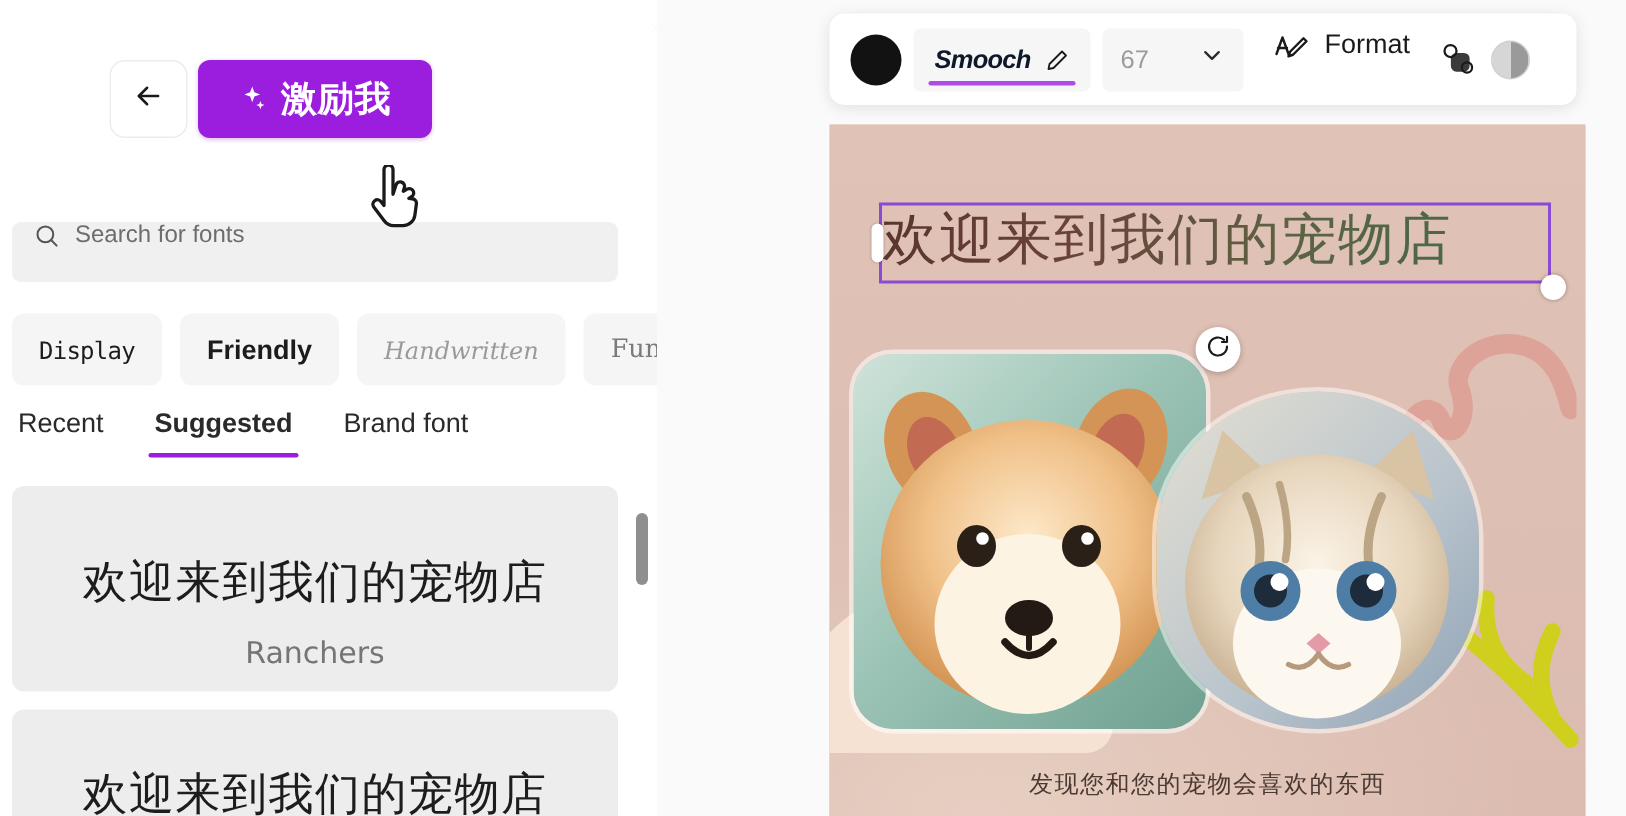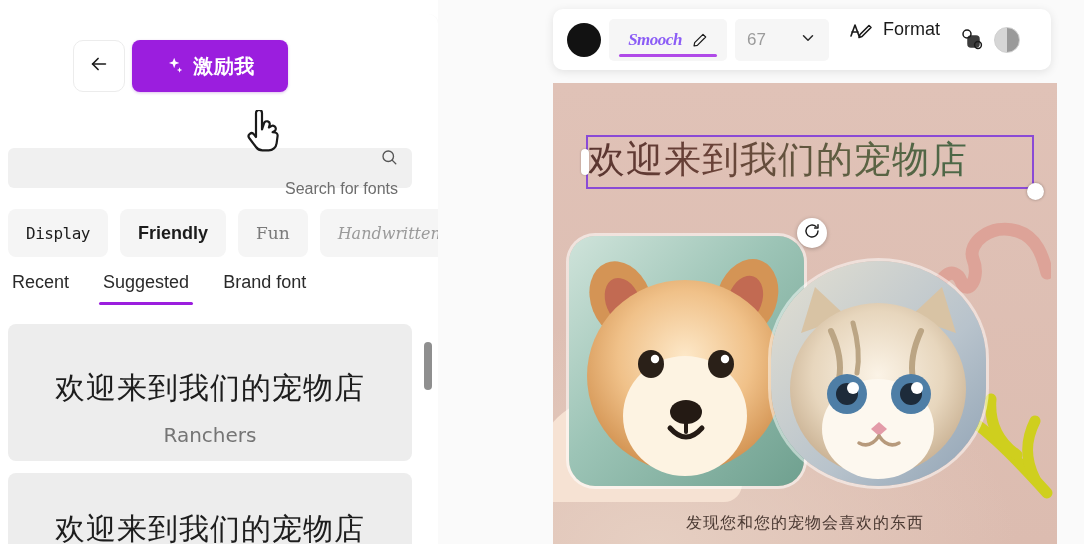--- a/index.html
+++ b/index.html
@@ -34,36 +34,35 @@
   .inspire-btn {
     position: absolute; left: 132px; top: 0;
     width: 156px; height: 52px;
     background: #9b1ede; border-radius: 8px;
     display: flex; align-items: center; justify-content: center; gap: 8px;
     cursor: pointer;
     box-shadow: 0 1px 3px rgba(120,0,180,0.25);
   }
   .inspire-btn .sparkle { width: 20px; height: 20px; flex: none; }
   .inspire-label {
-    color: #ffffff; font-size: 20px; font-weight: 700; letter-spacing: 0.5px;
+    color: #ffffff; font-size: 24px; font-weight: 700; letter-spacing: 0.5px;
   }
 
   .cursor-hand {
     position: absolute; left: 247px; top: 70px; width: 34px; height: 46px;
     pointer-events: none; z-index: 40;
   }
 
   
   .search-box {
     position: absolute; left: 8px; top: 134px;
     width: 404px; height: 40px;
     background: #f0f0f0; border-radius: 6px;
-    display: flex; align-items: flex-end; gap: 10px; padding: 0 14px;
+    display: flex; align-items: flex-start; gap: 10px; padding: 0 14px;
     cursor: text;
-    flex-direction: column;
   }
   .search-box svg { width: 18px; height: 18px; flex: none; }
   .search-ph { color: #6d6d6d; font-size: 16px; }
 
   
   .pill-row {
     position: absolute; left: 8px; top: 194px;
     width: 430px; height: 50px;
     display: flex; align-items: center; gap: 12px;
     overflow: hidden;
@@ -81,21 +80,21 @@
 
   
   .tab-row {
     position: absolute; left: 8px; top: 258px;
     display: flex; align-items: flex-start; gap: 26px;
   }
   .tab {
     position: relative; font-size: 18px; color: #2a2a2a; padding: 0 4px 12px 4px;
     cursor: pointer;
   }
-  .tab.active { font-weight: 400; }
+  .tab.active { font-weight: 700; }
   .tab .underline {
     position: absolute; left: 0; right: 0; bottom: 0; height: 3px;
     background: #9b1ede; border-radius: 2px;
   }
 
   
   .font-list { position: absolute; left: 8px; top: 310px; width: 404px; }
   .font-card {
     position: relative; width: 404px; background: #ededed; border-radius: 8px;
     margin-bottom: 12px; cursor: pointer;
@@ -139,22 +138,22 @@
   .color-swatch {
     width: 34px; height: 34px; border-radius: 50%; background: #121212;
     flex: none; cursor: pointer;
   }
   .font-field {
     position: relative; height: 42px; min-width: 118px; background: #f6f6f6;
     border-radius: 5px; display: flex; align-items: center; justify-content: center;
     gap: 10px; padding: 0 14px; cursor: pointer;
   }
   .font-field .fname {
-    font-family: Liberation Serif, serif; font-style: italic; font-weight: 700;
-    font-size: 17px; color: #8b5cf6; letter-spacing: -0.5px;
+    font-family: Liberation Sans, sans-serif; font-style: italic; font-weight: 700;
+    font-size: 17px; color: #0f172a; letter-spacing: -0.5px;
   }
   .font-field .pencil { width: 16px; height: 16px; flex: none; }
   .font-field .fu {
     position: absolute; left: 10px; right: 10px; bottom: 4px; height: 3px;
     background: #b04ae8; border-radius: 2px;
   }
   .size-field {
     height: 42px; width: 94px; background: #f6f6f6; border-radius: 5px;
     display: flex; align-items: center; justify-content: space-between;
     padding: 0 12px; cursor: pointer; gap: 10px;
@@ -289,22 +288,22 @@
           <circle cx="11" cy="11" r="7"></circle>
             <path d="M16.5 16.5L21 21"></path>
         </svg>
       </span>
       <span class="search-ph">Search for fonts</span>
     </div>
 
     <div class="pill-row">
       <div class="pill f-display">Display</div>
       <div class="pill f-friendly">Friendly</div>
+      <div class="pill f-hand">Handwritten</div>
       <div class="pill f-fun">Fun</div>
-      <div class="pill f-hand">Handwritten</div>
 
     </div>
 
     <div class="tab-row">
       <div class="tab">
         <span>Recent</span>
       </div>
       <div class="tab active">
         <span>Suggested</span>
         <span class="underline"></span>

